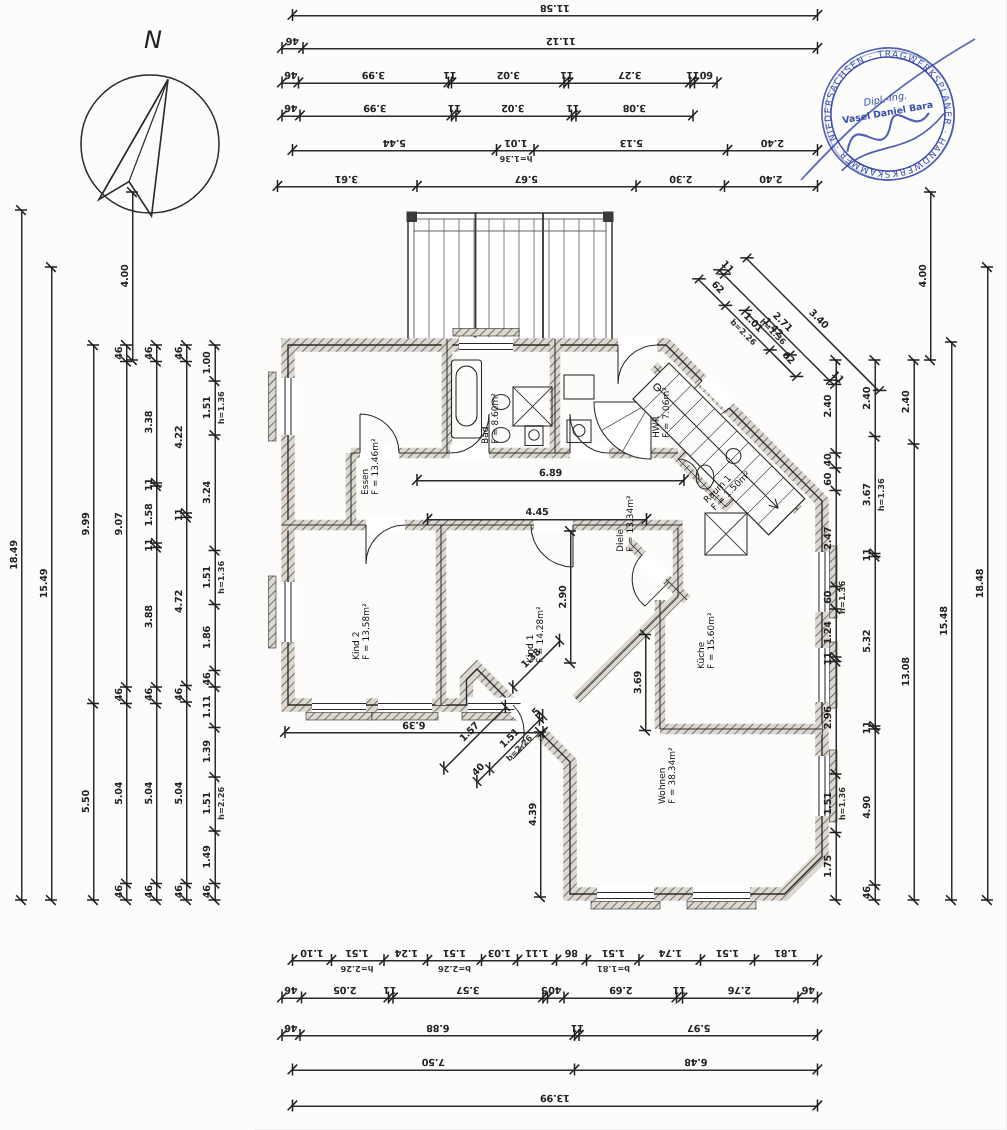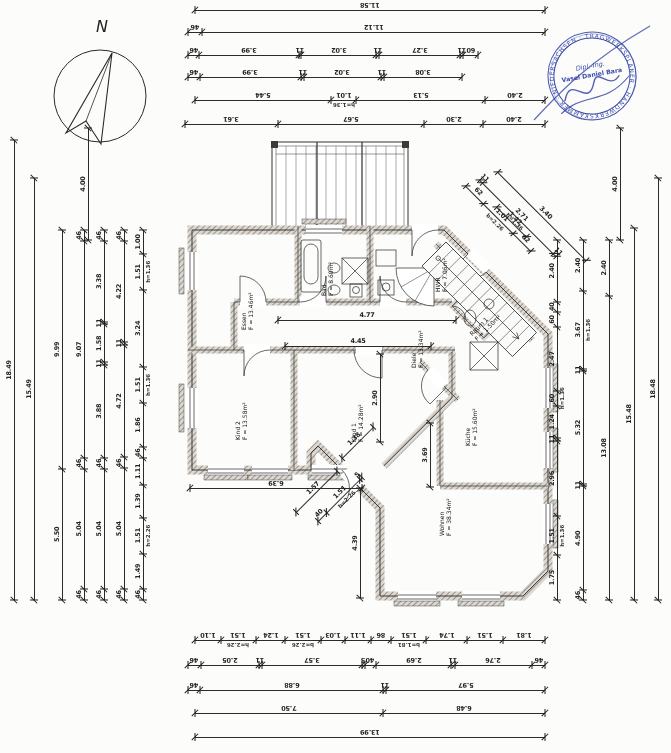--- a/index.html
+++ b/index.html
@@ -653,21 +653,21 @@
         <i class="tk" style="left: 0px;"></i>
         <i class="tc" style="left: 0px;"></i>
         <b class="dlab" style="left: 56px;">4.00</b>
         <i class="tk" style="left: 112px;"></i>
         <i class="tc" style="left: 112px;"></i>
       </div>
       <div class="chain" style="left: 278px; top: 320px; width: 178px;">
         <i class="cline"></i>
         <i class="tk" style="left: 0px;"></i>
         <i class="tc" style="left: 0px;"></i>
-        <b class="dlab" style="left: 89px;">4.77</b>
+        <b class="dlab" style="left: 89px;">6.89</b>
         <i class="tk" style="left: 178px;"></i>
         <i class="tc" style="left: 178px;"></i>
       </div>
       <div class="chain" style="left: 285px; top: 346px; width: 146px;">
         <i class="cline"></i>
         <i class="tk" style="left: 0px;"></i>
         <i class="tc" style="left: 0px;"></i>
         <b class="dlab" style="left: 73px; text-align: right;">4.45</b>
         <i class="tk" style="left: 146px;"></i>
         <i class="tc" style="left: 146px;"></i>

